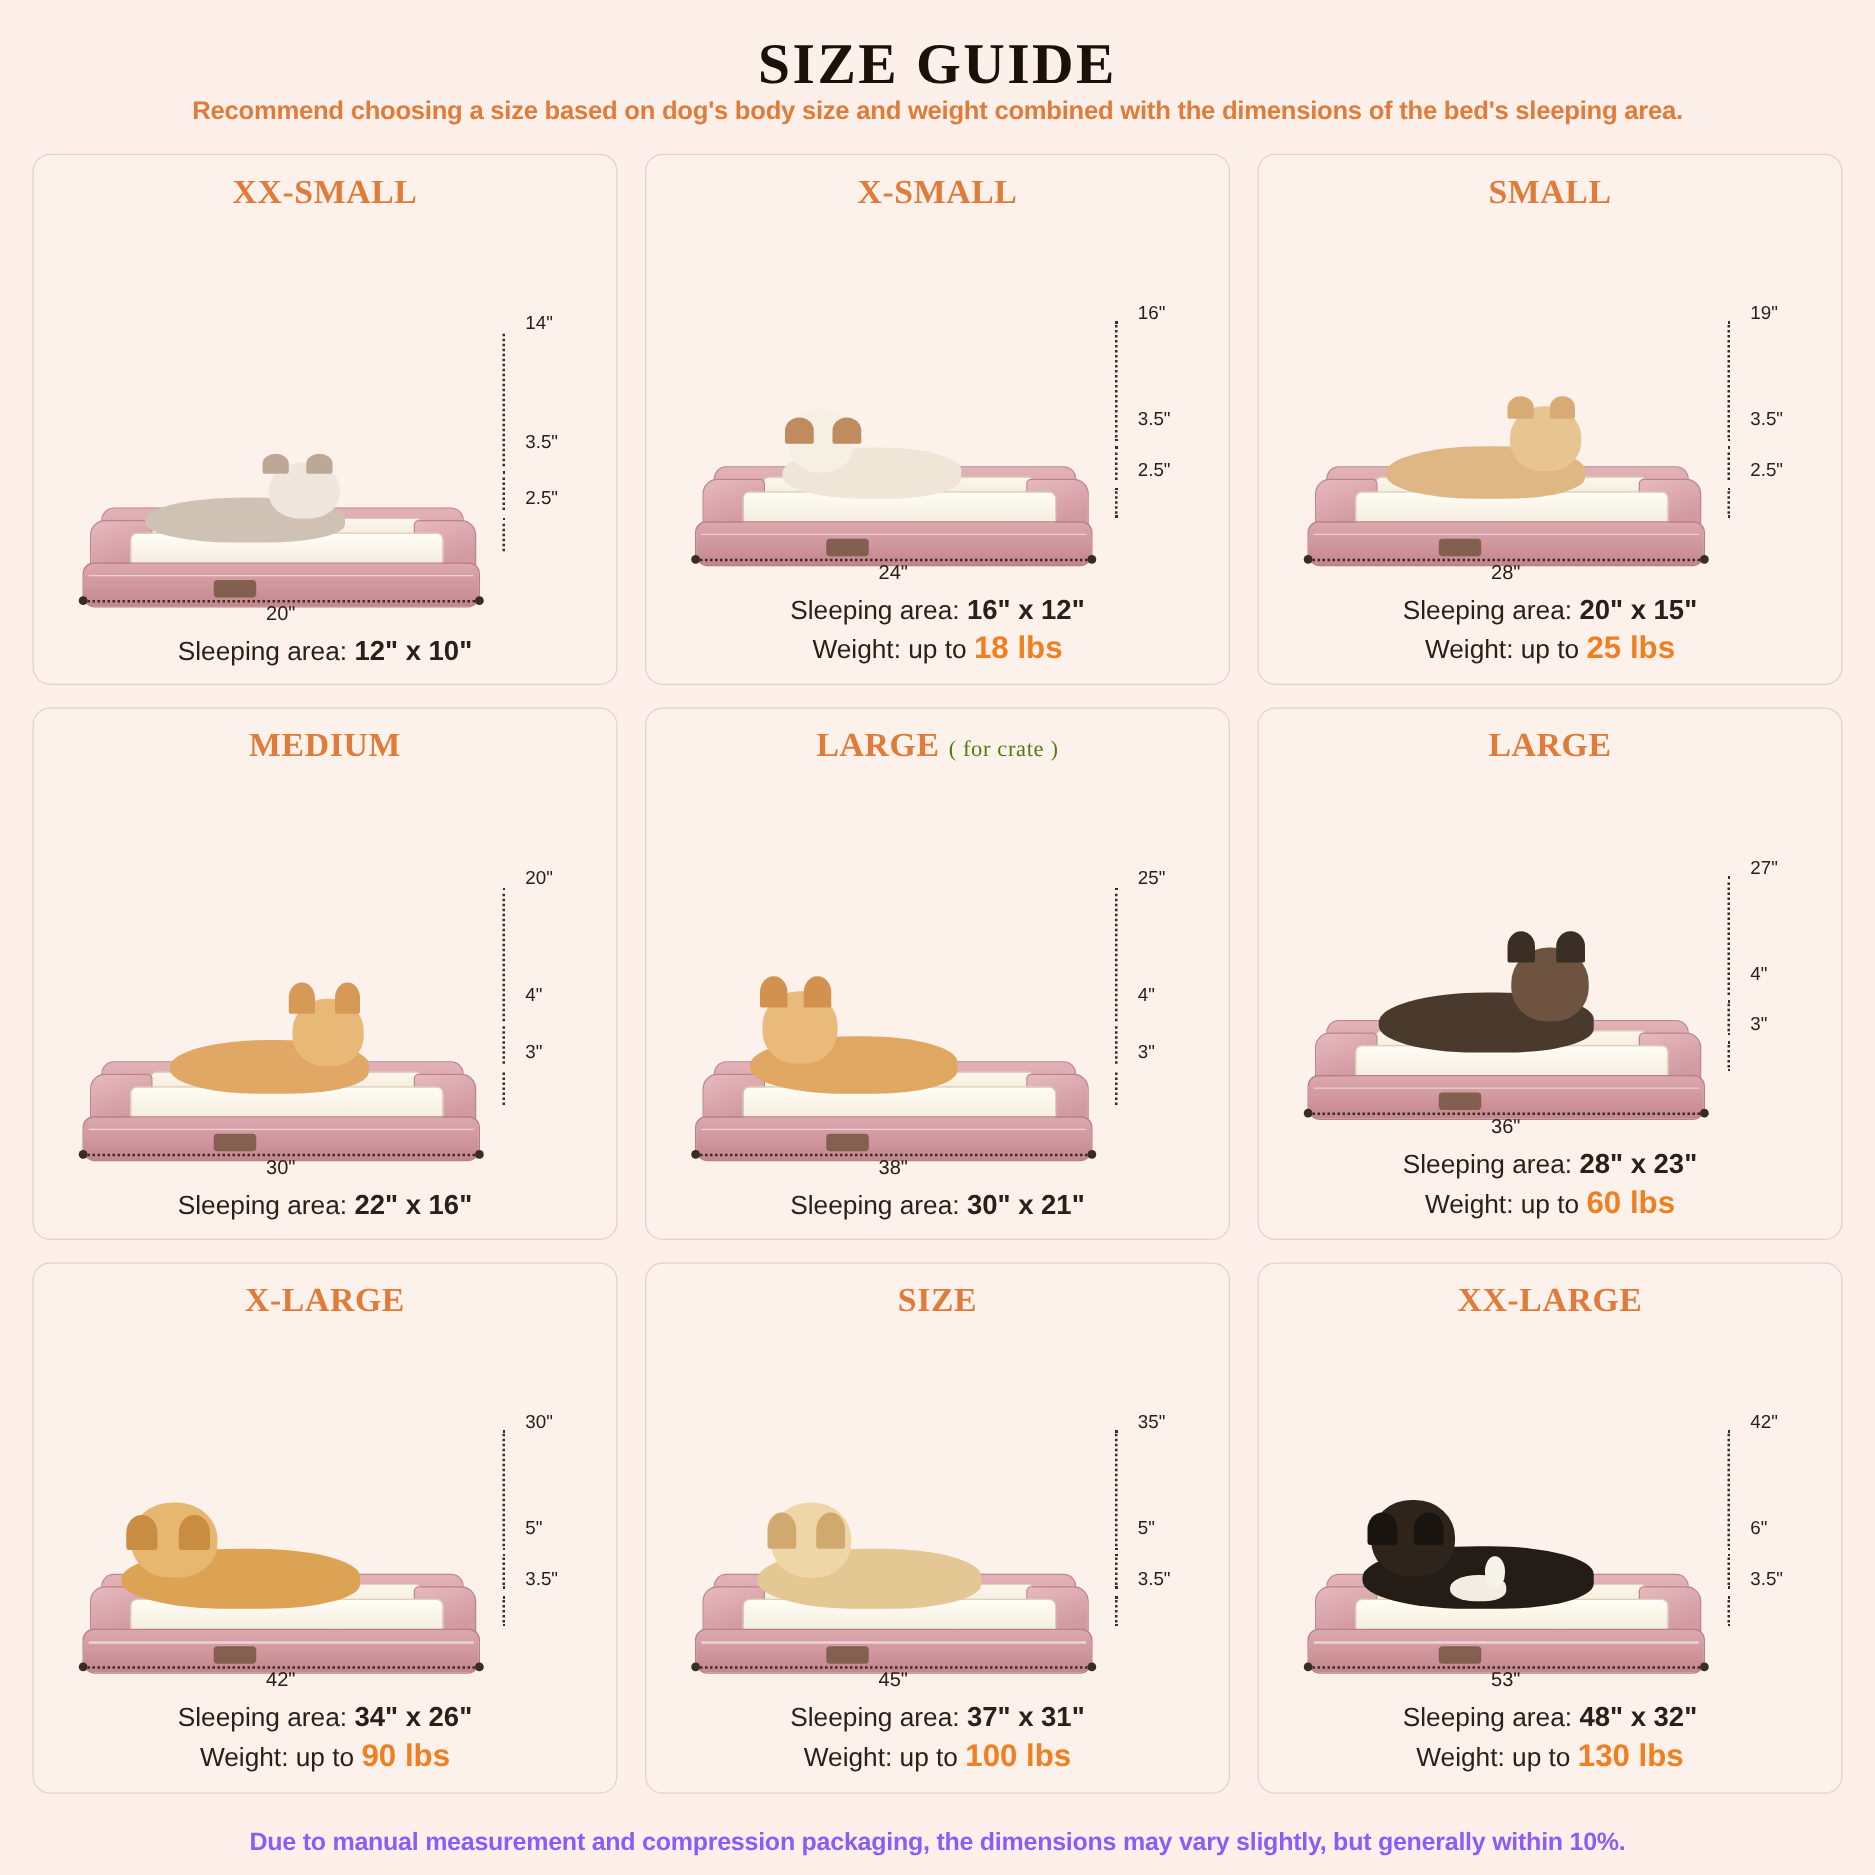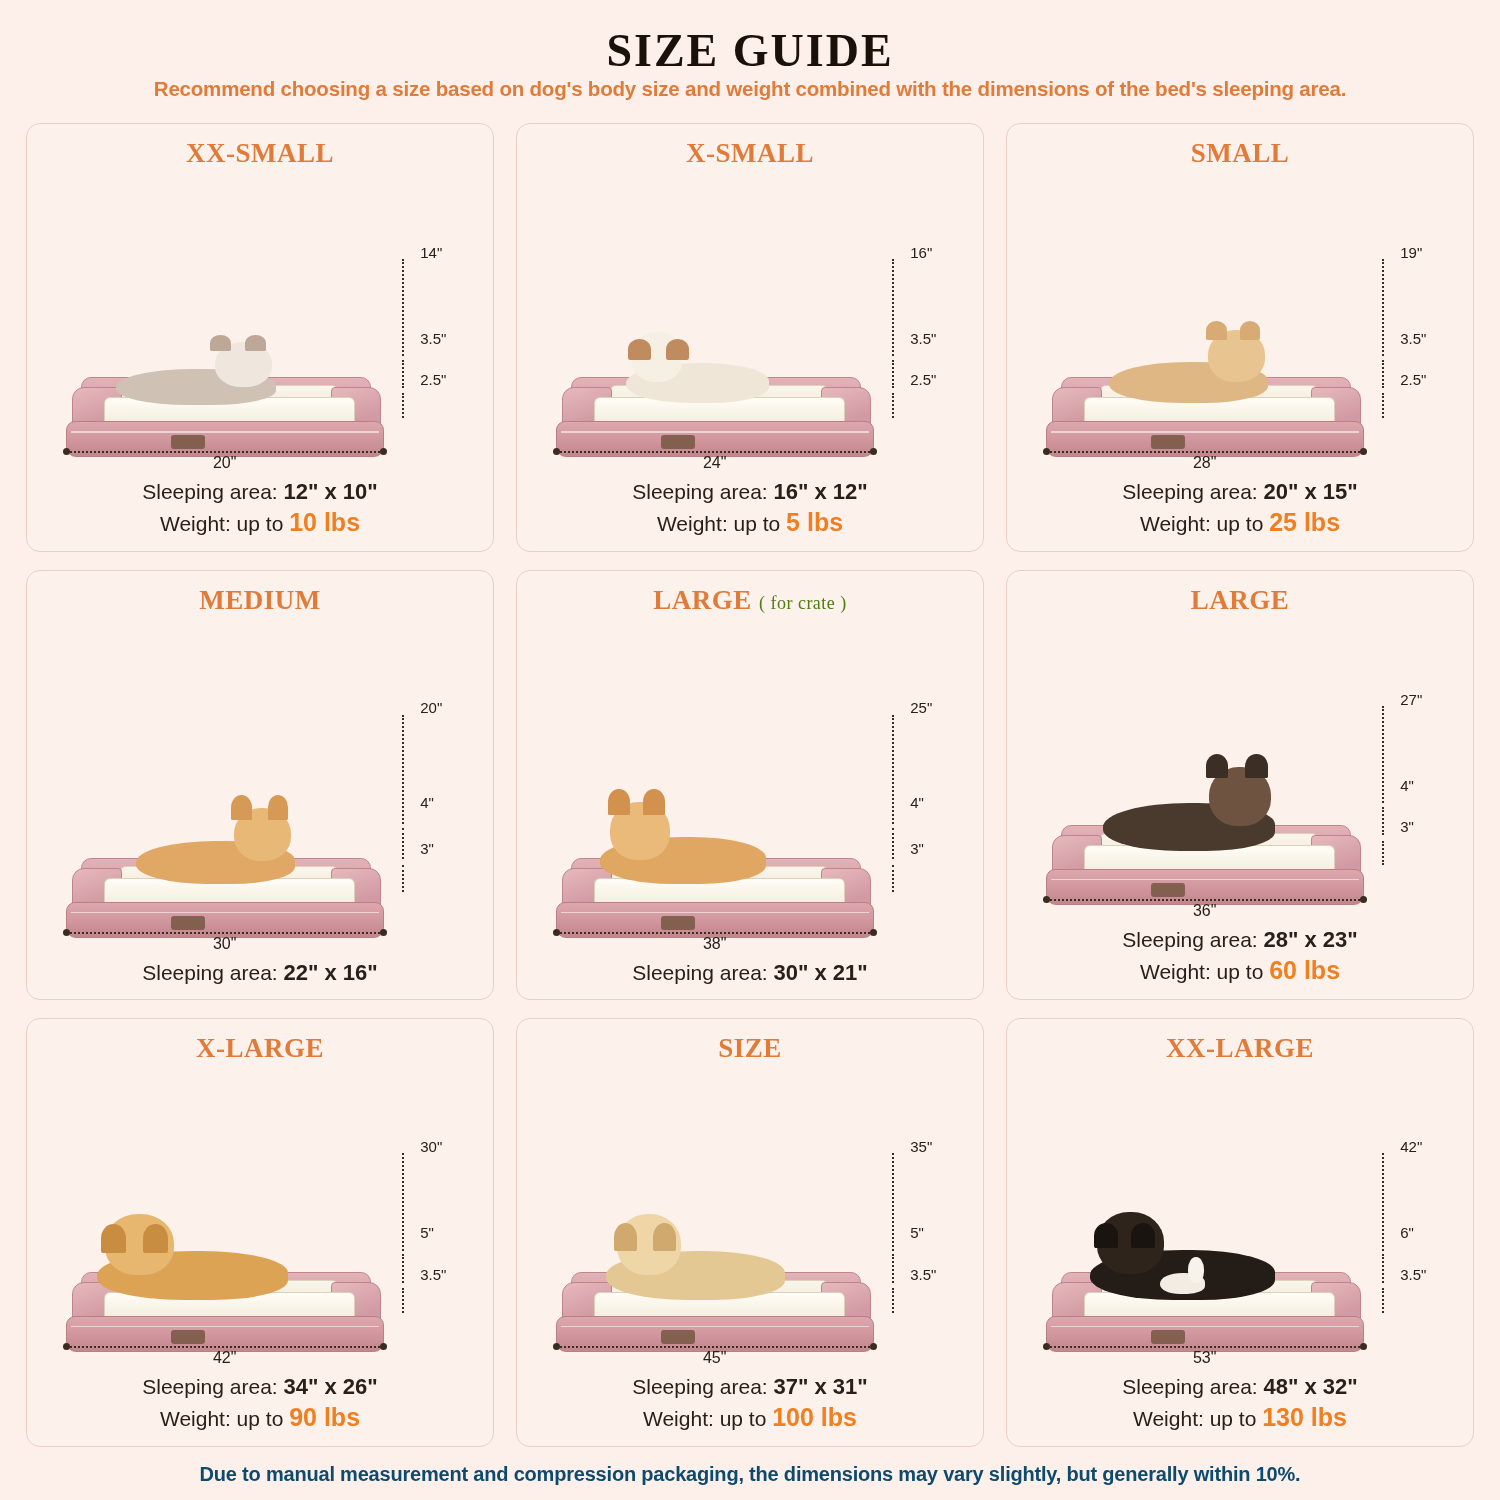--- a/index.html
+++ b/index.html
@@ -263,22 +263,22 @@
   .spec-line b { font-weight: bold; font-size: 22px; }
   .spec-line .hl {
     color: #ef7f21;
     font-weight: bold;
     font-size: 25px;
   }
   .footer {
     text-align: center;
     font-size: 20px;
     font-weight: bold;
-    color: #0c4a6e;
-    margin-top: 16px;
+    color: #8b5cf6;
+    margin-top: 28px;
     margin-bottom: 4px;
     letter-spacing: -0.2px;
   }
 </style>
 </head>
 <body>
 
 <div class="page">
 
   <div class="title">SIZE GUIDE</div>
@@ -316,24 +316,20 @@
           <div class="d d2">3.5"</div>
           <div class="d d3">2.5"</div>
         </div>
         <div class="width-dim"><span>20"</span></div>
       </div>
       <div class="specs">
         <div class="spec-line">
           <span>Sleeping area:</span>
           <b>12" x 10"</b>
         </div>
-        <div class="spec-line">
-          <span>Weight:  up to</span>
-          <span class="hl">10 lbs</span>
-        </div>
       </div>
     </div>
 
     <div class="card">
       <div class="card-title">
         <span>X-SMALL</span>
         <span class="note"></span>
       </div>
       <div class="illus">
         <div class="bed">
@@ -362,21 +358,21 @@
         </div>
         <div class="width-dim"><span>24"</span></div>
       </div>
       <div class="specs">
         <div class="spec-line">
           <span>Sleeping area:</span>
           <b>16" x 12"</b>
         </div>
         <div class="spec-line">
           <span>Weight:  up to</span>
-          <span class="hl">5 lbs</span>
+          <span class="hl">18 lbs</span>
         </div>
       </div>
     </div>
 
     <div class="card">
       <div class="card-title">
         <span>SMALL</span>
         <span class="note"></span>
       </div>
       <div class="illus">

